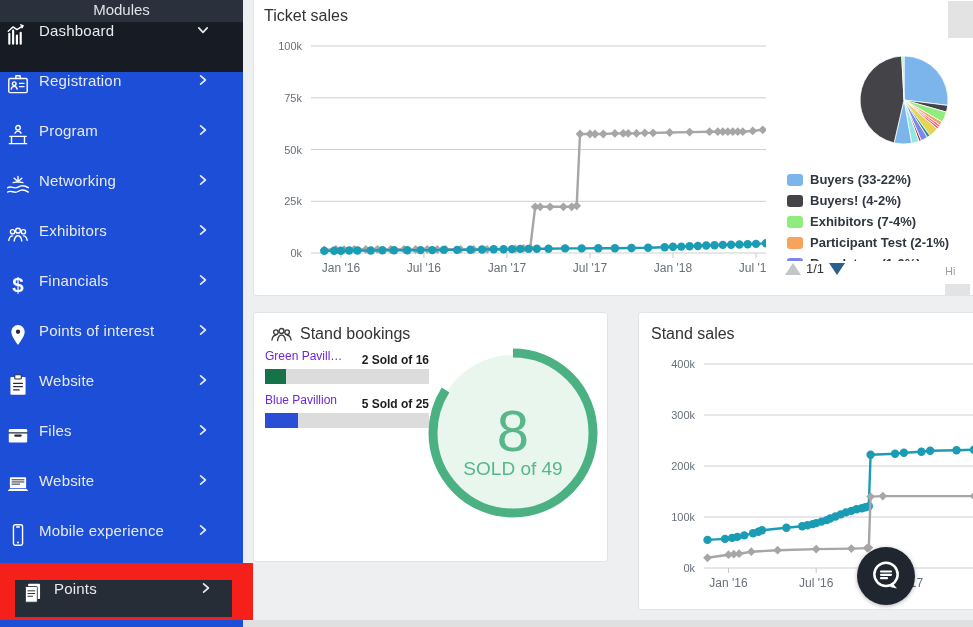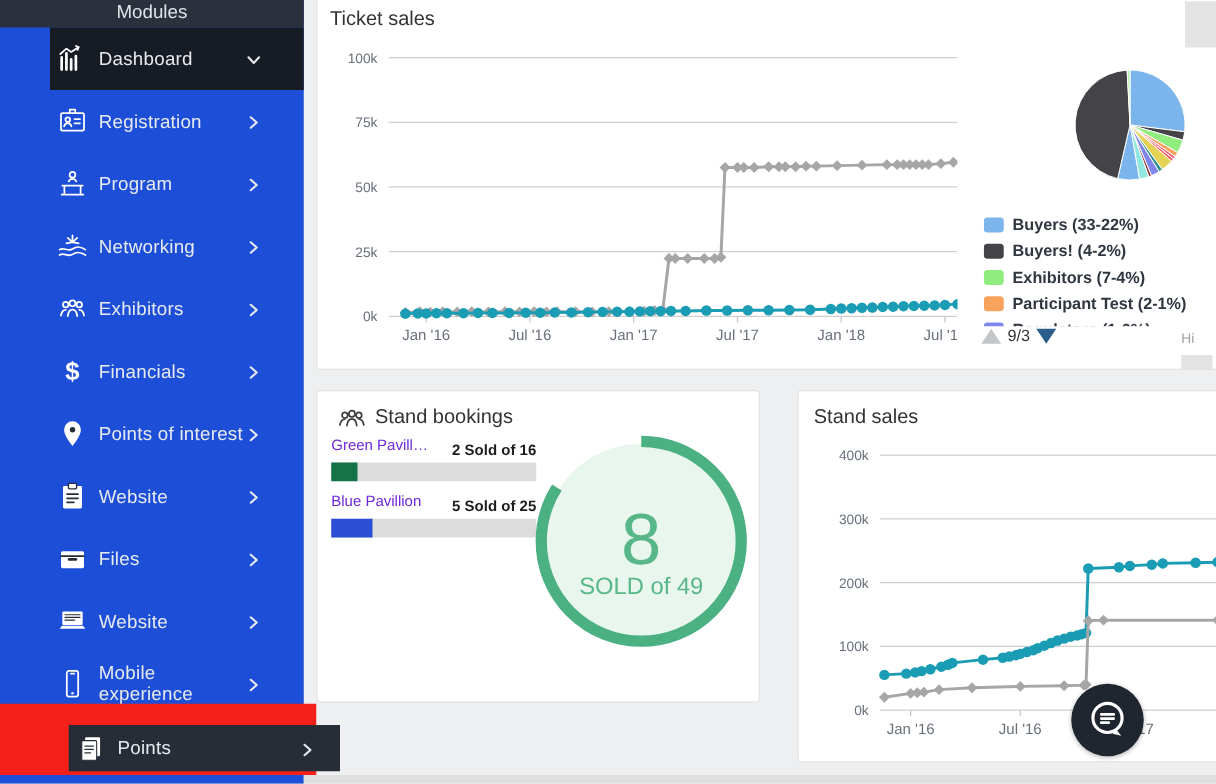--- a/index.html
+++ b/index.html
@@ -2,21 +2,21 @@
 <html><head>
 <meta charset="utf-8">
 <style>
   html,body{margin:0;padding:0;}
   body{width:973px;height:627px;overflow:hidden;position:relative;background:#edeff0;
        font-family:"Liberation Sans",sans-serif;-webkit-font-smoothing:antialiased;}
   
   .sidebar{position:absolute;left:0;top:0;width:243px;height:627px;background:#1d4ed8;z-index:2;}
   .side-header{height:22px;background:#2b313c;color:#dfe3e8;font-size:15px;text-align:center;
                line-height:20px;overflow:hidden;}
-  .side-item{height:50px;display:flex;align-items:center;color:#e7eaee;cursor:pointer;margin-left:40px;}
+  .side-item{height:50px;display:flex;align-items:flex-start;color:#e7eaee;cursor:pointer;}
   .side-item.active{background:#161b24;}
   .side-icon{width:26px;height:26px;margin:0 8px 0 5px;flex:0 0 auto;}
   .side-icon svg{width:26px;height:26px;stroke:#fff;fill:none;stroke-width:1.3;
                  stroke-linecap:round;stroke-linejoin:round;}
   .side-label{font-size:15px;flex:1 1 auto;letter-spacing:.2px;}
   .chev{width:12px;height:12px;margin-right:34px;}
   .chev svg{width:12px;height:12px;stroke:#e7eaee;fill:none;stroke-width:1.4;
             stroke-linecap:round;stroke-linejoin:round;}
   
   .reports-highlight{position:absolute;left:0;top:563px;width:253px;height:57px;background:#f5201a;z-index:5;}
@@ -352,21 +352,21 @@
        <span class="legend-swatch" style="background:#f7a35c"></span>
        <span class="legend-label">Participant Test (2-1%)</span>
      </div>
       <div class="legend-row">
        <span class="legend-swatch" style="background:#8085e9"></span>
        <span class="legend-label">Regulators (1-0%)</span>
      </div>
     </div>
   <div class="pager">
     <div class="tri-up"></div>
-    <span class="pager-text">9/3</span>
+    <span class="pager-text">1/1</span>
     <div class="tri-down"></div>
   </div>
   <div class="credit">Hi</div>
   <div class="thumb" style="left:694px;top:12px;width:26px;height:37px;"></div>
   <div class="thumb" style="left:691px;top:295px;width:25px;height:12px;"></div>
 </section>
 
 <section class="card" id="bookings-card">
   <span class="bk-header-icon">
     <svg viewBox="0 0 24 24">

